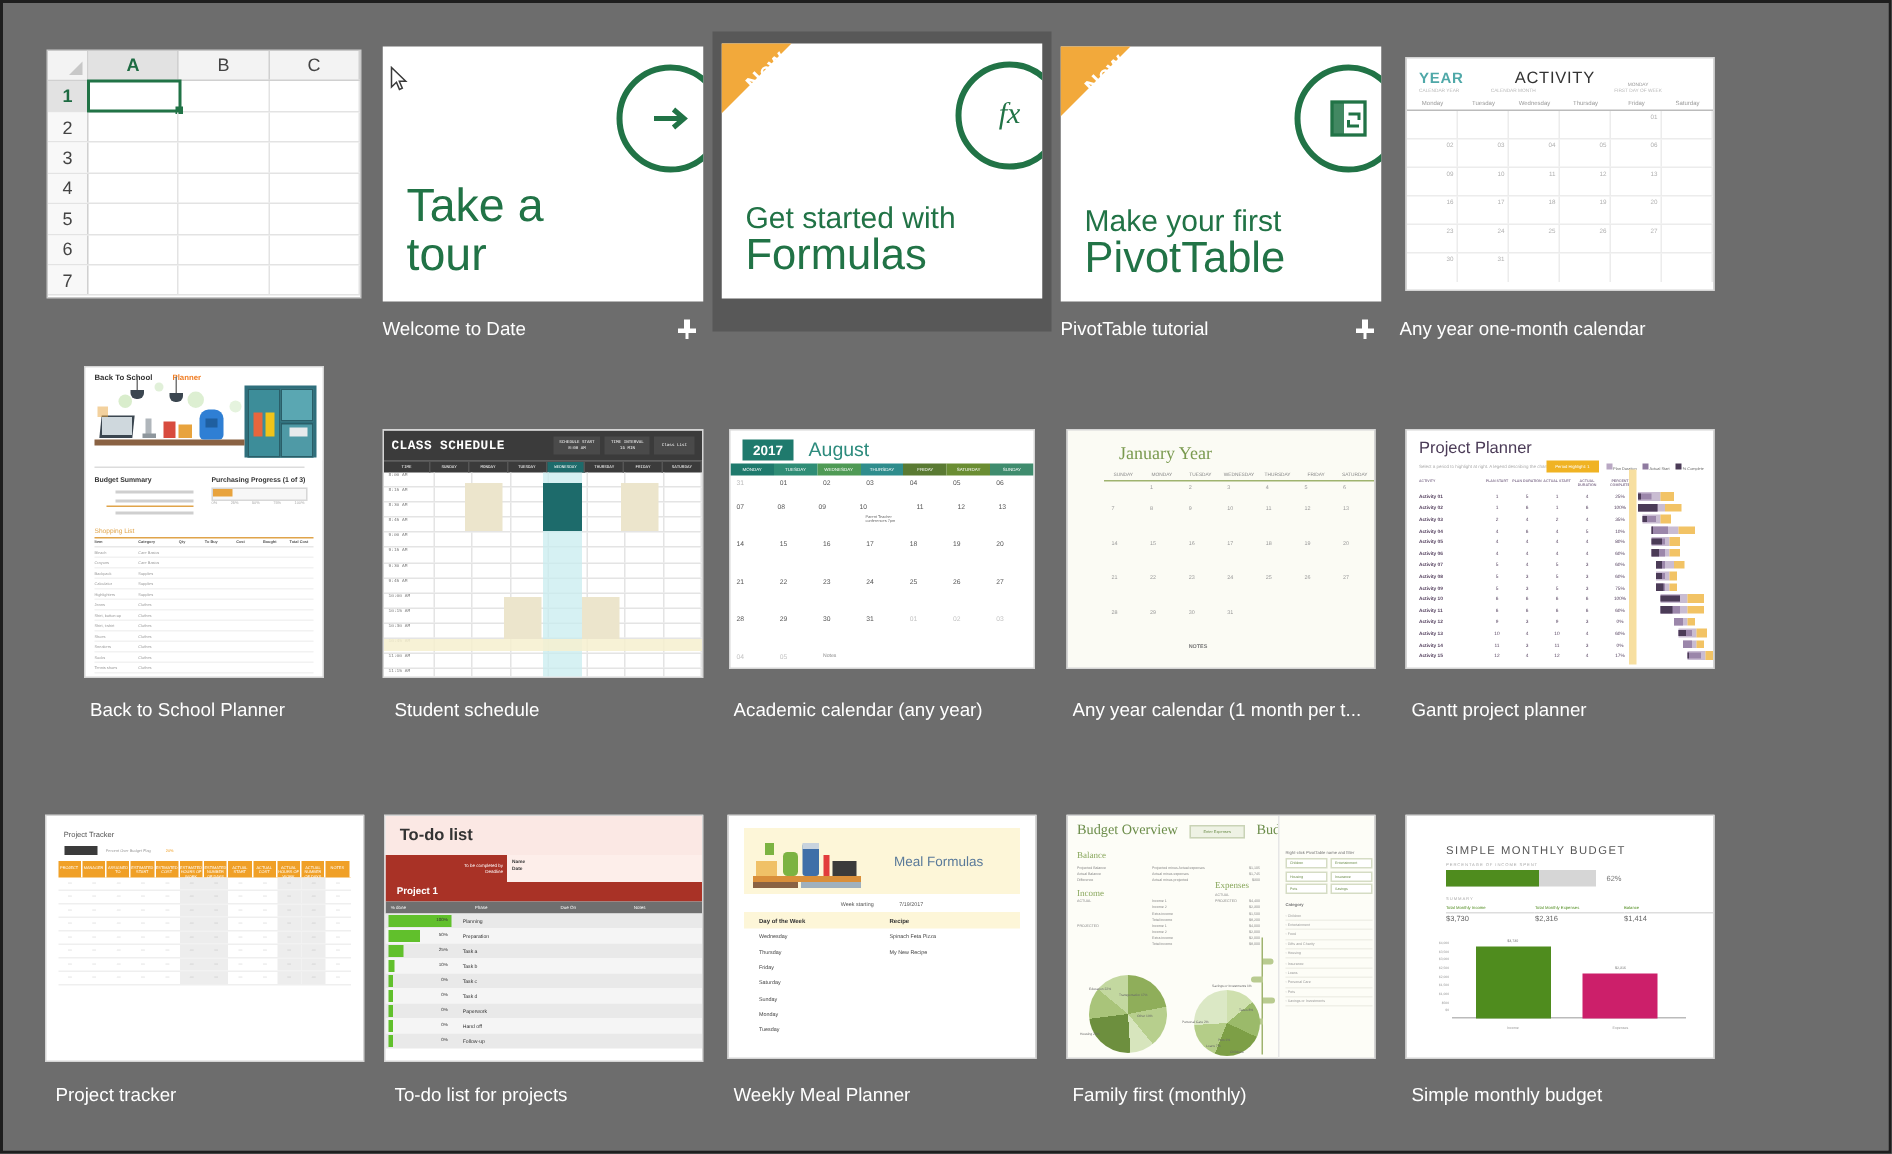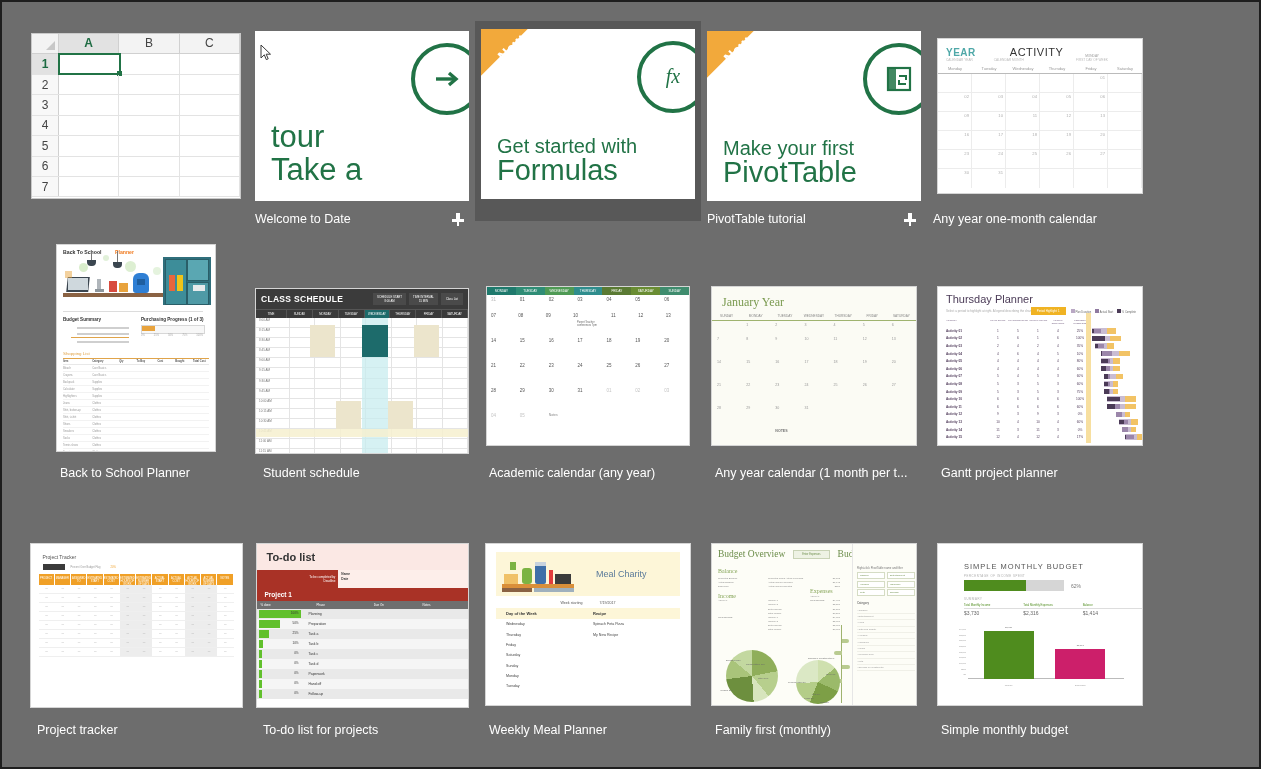--- a/index.html
+++ b/index.html
@@ -137,21 +137,21 @@
   
   .ac-top{display:flex;align-items:center;padding:5px 8px 2px 8px;}
   .ac-year{background:#1f7a6d;color:#fff;font-size:9px;font-weight:bold;padding:2px 7px;}
   .ac-mon{color:#2d8b7d;font-size:13px;margin-left:10px;}
   .ac-dows{display:flex;}
   .ac-dows div{flex:1;font-size:3px;color:#fff;text-align:center;padding:2px 1px;}
   .ac-wk{display:flex;height:25px;}
   .ac-wk div{flex:1;font-size:4.5px;color:#555;padding:2px 0 0 4px;}
 
   
-  .jy{background:#fbfbf4;width:100%;height:100%;}
+  .jy{background:#fbfbf4;width:100%;height:100%;padding-left:24px;}
   .jy-title{color:#7a9a4f;font-size:12px;font-family:"Liberation Serif",serif;padding:8px 0 2px 10px;}
   .jy-dows{display:flex;border-bottom:1px solid #9fb36f;}
   .jy-dows div{flex:1;font-size:3.2px;color:#888;text-align:center;padding:2px 0;}
   .jy-wk{display:flex;height:23px;}
   .jy-wk div{flex:1;font-size:3.6px;color:#999;padding:2px 0 0 5px;}
 
   
   .pp-title{font-size:11px;color:#4b3b57;padding:6px 0 0 8px;}
   .pp-sub{font-size:3px;color:#aaa;padding:2px 0 2px 8px;}
   .pp-row{display:flex;height:7.6px;align-items:center;font-size:3.2px;color:#55415f;}
@@ -265,22 +265,22 @@
   <div class="tile" style="left:247px;top:21px;width:226px;height:196px;">
     <div class="thumb-wrap">
       <div class="thumb hero" style="width:214px;height:170px;">
         <div class="hero-circle">
           <svg width="34" height="34" viewBox="0 0 34 34" aria-hidden="true">
             <path d="M6 17 H24" stroke="#217346" stroke-width="3.4" fill="none"></path>
             <path d="M19 11 L26 17 L19 23" stroke="#217346" stroke-width="3.4" fill="none" stroke-linejoin="miter"></path>
           </svg>
         </div>
         <div class="hero-text">
+          <div class="hero-big">Take a</div>
           <div class="hero-big">tour</div>
-          <div class="hero-big">Take a</div>
         </div>
       </div>
     </div>
     <div class="caption">
       <span class="cap-text">Welcome to Date</span>
       <span class="pin">
           <i></i>
         </span>
     </div>
   </div>
@@ -599,21 +599,21 @@
             </div>
           </div>
       </div>
     </div>
     <div class="caption" style="padding-left:31px;">
       <span class="cap-text">Back to School Planner</span>
     </div>
   </div>
 
   <div class="tile" style="left:247px;top:278px;width:226px;height:198px;">
-    <div class="thumb-wrap" style="height:170px;align-items:center;">
+    <div class="thumb-wrap" style="height:170px;align-items:flex-start;font-family:Liberation Mono, monospace;">
       <div class="thumb" style="width:215px;height:166px;border:1px solid #d5d5d5;">
         <div class="cs-top">
           <div class="cs-title">CLASS SCHEDULE</div>
           <div class="cs-box">
             <div>SCHEDULE START</div>
             <div>8:00 AM</div>
           </div>
           <div class="cs-box">
             <div>TIME INTERVAL</div>
             <div>15 MIN</div>
@@ -784,20 +784,24 @@
       </div>
     </div>
     <div class="caption" style="padding-left:8px;">
       <span class="cap-text">Student schedule</span>
     </div>
   </div>
 
   <div class="tile" style="left:473px;top:278px;width:226px;height:198px;">
     <div class="thumb-wrap" style="height:170px;align-items:flex-start;">
       <div class="thumb" style="width:204px;height:160px;border:1px solid #d5d5d5;">
+        <div class="ac-top">
+          <span class="ac-year">2017</span>
+          <span class="ac-mon">August</span>
+        </div>
         <div class="ac-dows">
           <div style="background:#1f7a6d;">MONDAY</div>
           <div style="background:#2f8d76;">TUESDAY</div>
           <div style="background:#4f9a55;">WEDNESDAY</div>
           <div style="background:#2f8d8d;">THURSDAY</div>
           <div style="background:#5a7a33;">FRIDAY</div>
           <div style="background:#6a8d33;">SATURDAY</div>
           <div style="background:#3f8c6e;">SUNDAY</div>
         </div>
         <div class="ac-wk" style="height:16px;">
@@ -931,21 +935,21 @@
       </div>
     </div>
     <div class="caption" style="padding-left:8px;">
       <span class="cap-text">Any year calendar (1 month per t...</span>
     </div>
   </div>
 
   <div class="tile" style="left:925px;top:278px;width:226px;height:198px;">
     <div class="thumb-wrap" style="height:170px;align-items:flex-start;">
       <div class="thumb" style="width:206px;height:160px;border:1px solid #d5d5d5;">
-        <div class="pp-title">Thursday Planner</div>
+        <div class="pp-title">Project Planner</div>
         <div style="display:flex;align-items:center;padding:2px 6px 2px 8px;">
           <div class="pp-sub" style="padding:0;flex:1;overflow:hidden;white-space:nowrap;">Select a period to highlight at right. A legend describing the charting follows.</div>
           <div style="background:#f0b323;font-size:2.8px;color:#fff;padding:2px 6px;white-space:nowrap;"><span>Period Highlight:</span> <span>1</span></div>
           <div style="display:flex;gap:4px;margin-left:5px;font-size:2.6px;color:#666;">
             <span><i style="display:inline-block;width:4px;height:4px;background:#b9a8c4;"></i> <span>Plan Duration</span></span>
             <span><i style="display:inline-block;width:4px;height:4px;background:#8f7aa0;"></i> <span>Actual Start</span></span>
             <span><i style="display:inline-block;width:4px;height:4px;background:#4b3b57;"></i> <span>% Complete</span></span>
           </div>
         </div>
         <div style="display:flex;font-size:2.4px;color:#8a7a95;padding:2px 0 2px 8px;font-weight:bold;">
@@ -1443,21 +1447,21 @@
               <div style="position:absolute;left:2px;bottom:8px;width:14px;height:10px;background:#f0c167;"></div>
               <div style="position:absolute;left:20px;bottom:8px;width:10px;height:16px;background:#7cb342;border-radius:3px;"></div>
               <div style="position:absolute;left:33px;bottom:8px;width:11px;height:22px;background:#3f6fa8;border-radius:2px;"></div>
               <div style="position:absolute;left:33px;bottom:26px;width:11px;height:4px;background:#c8d3de;"></div>
               <div style="position:absolute;left:47px;bottom:8px;width:4px;height:14px;background:#e23c3c;"></div>
               <div style="position:absolute;left:53px;bottom:8px;width:16px;height:10px;background:#3b3b3b;"></div>
               <div style="position:absolute;left:8px;bottom:22px;width:6px;height:8px;background:#7cb342;"></div>
               <div style="position:absolute;left:0;bottom:0;width:30px;height:4px;background:#8a6243;"></div>
               <div style="position:absolute;left:32px;bottom:0;width:40px;height:4px;background:#9fb0bd;"></div>
             </div>
-            <div class="mp-title">Meal Charity</div>
+            <div class="mp-title">Meal Formulas</div>
           </div>
           <div class="mp-week">
             <span>Week starting</span>
             <span style="margin-left:16px;">7/19/2017</span>
           </div>
           <div class="mp-hdr">
             <div class="mp-c1">Day of the Week</div>
             <div class="mp-c2">Recipe</div>
           </div>
           <div id="mp-rows">

